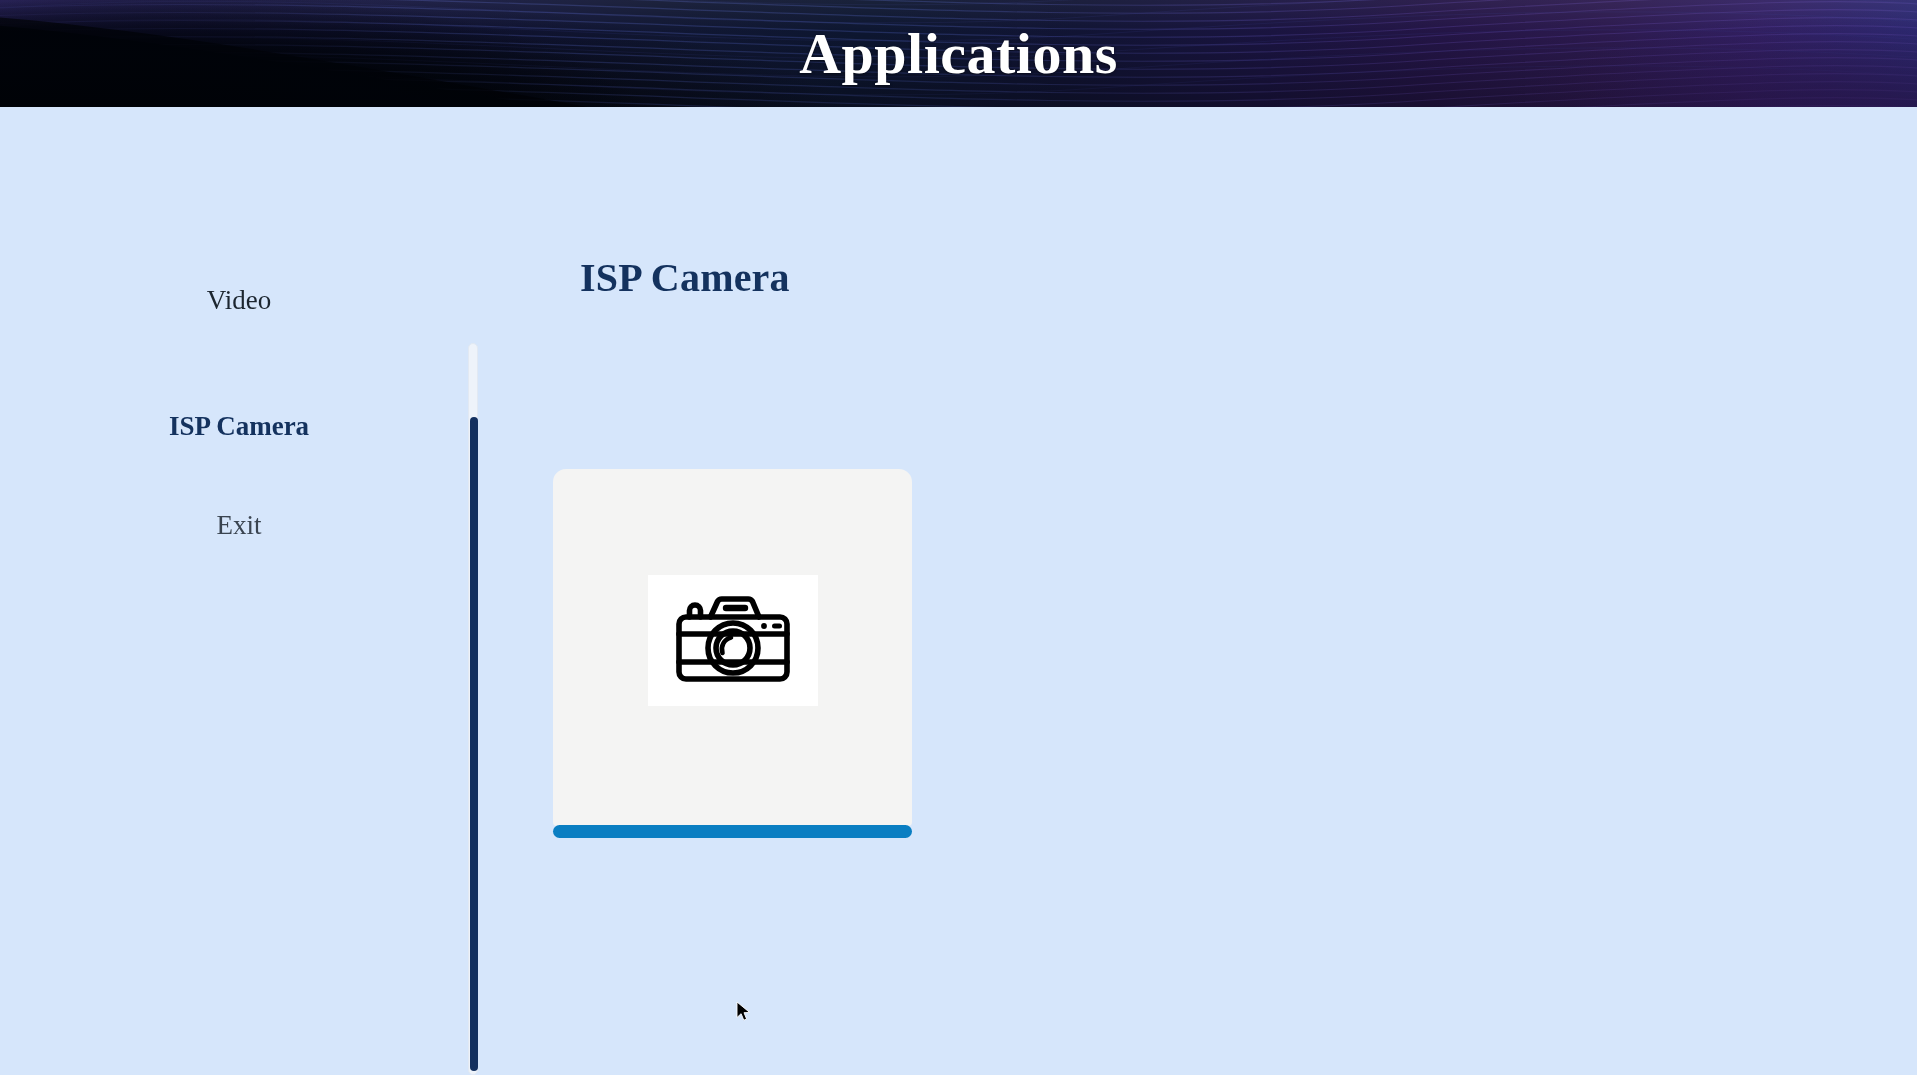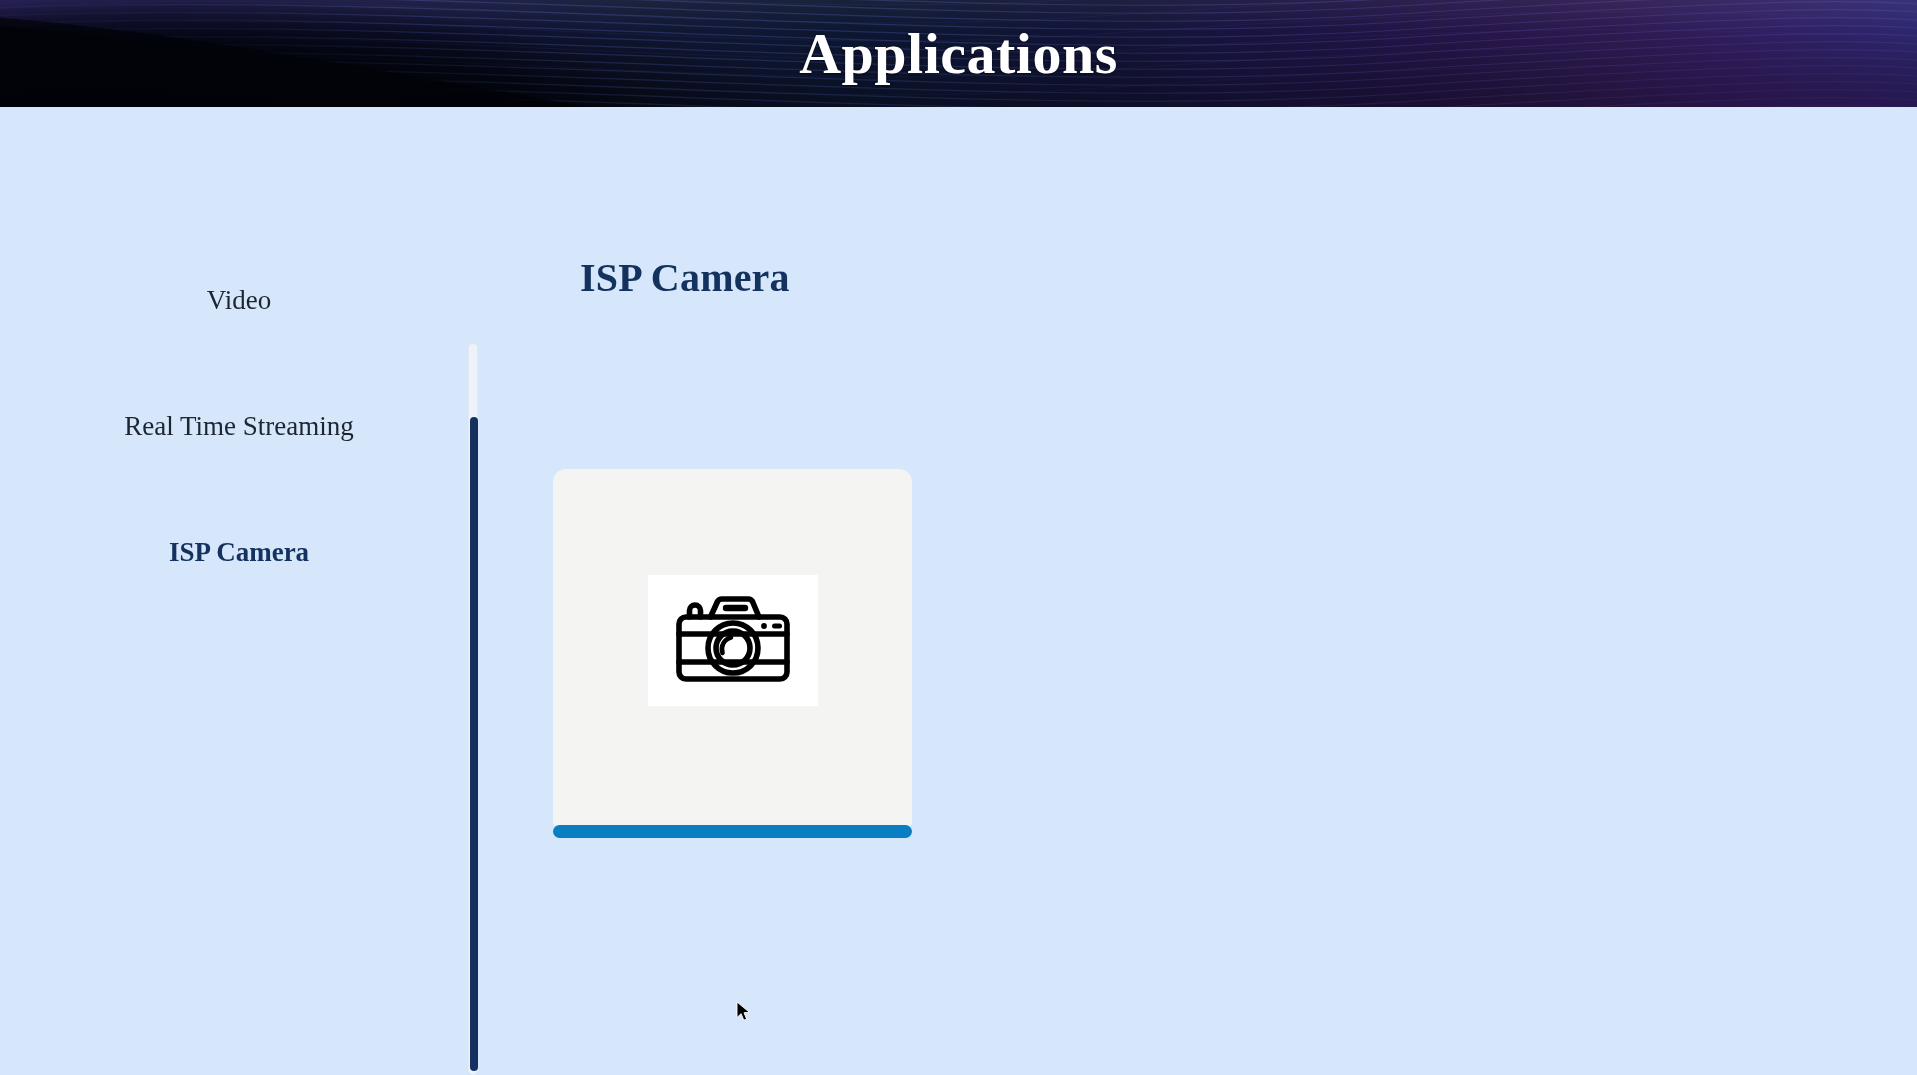--- a/index.html
+++ b/index.html
@@ -267,25 +267,25 @@
 
 <main class="page-body">
 
   <h2 class="page-title">ISP Camera</h2>
 
   <nav class="sidebar">
     <ul class="nav-list">
       <li class="nav-item">
         <span>Video</span>
       </li>
-      <li class="nav-item">
-        <span>Real Time Streaming</span>
-      </li>
       <li class="nav-item active">
         <span>ISP Camera</span>
+      </li>
+      <li class="nav-item exit">
+        <span>Exit</span>
       </li>
     </ul>
   </nav>
 
   <div class="scroll-rail">
     <div class="scroll-track"></div>
     <div class="scroll-thumb"></div>
   </div>
 
   <section class="card-area">

